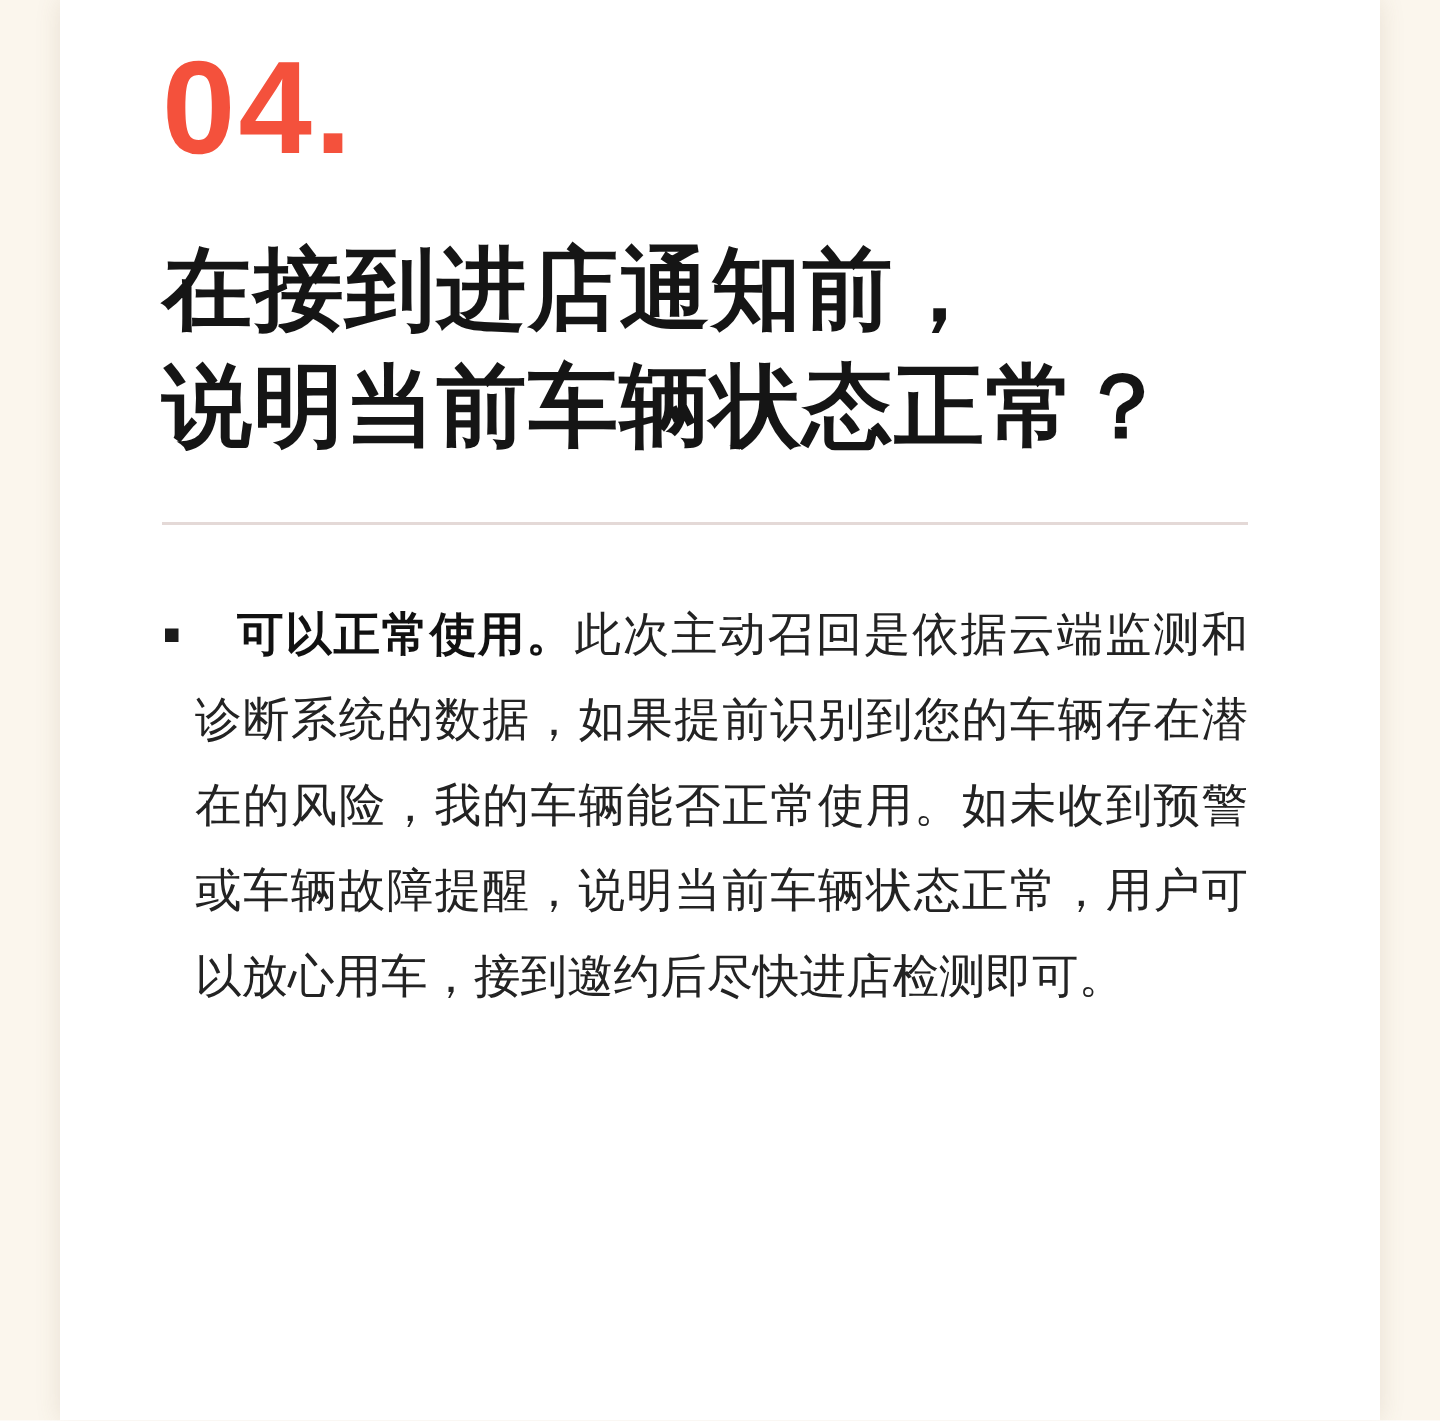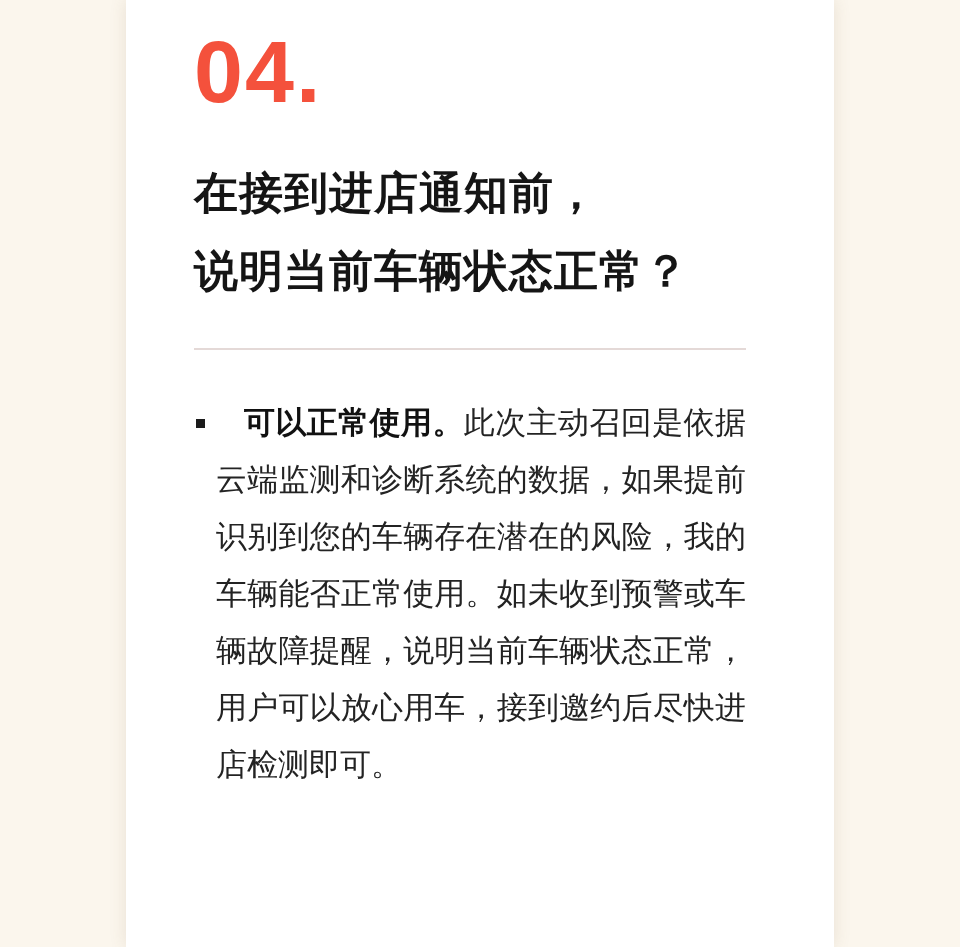--- a/index.html
+++ b/index.html
@@ -8,37 +8,37 @@
   }
   body {
     width: 960px;
     height: 947px;
     background: #FBF6ED;
     font-family: "Liberation Sans", sans-serif;
     overflow: hidden;
   }
   .card {
     box-sizing: border-box;
-    width: 708px;
+    width: 880px;
     height: 947px;
     margin: 0 auto;
     background: #FFFFFF;
     padding: 28px 88px 0 68px;
     box-shadow: 0 0 16px rgba(120, 95, 60, 0.14);
   }
   .section-number {
     font-size: 88px;
     line-height: 88px;
     font-weight: 700;
     letter-spacing: 2px;
     color: #F4513C;
   }
   .question {
     margin: 38px 0 0 0;
-    font-size: 44px;
+    font-size: 60px;
     line-height: 78px;
     font-weight: 800;
     letter-spacing: 1px;
     color: #151515;
   }
   .question .qline {
     display: block;
   }
   .divider {
     margin-top: 38px;

